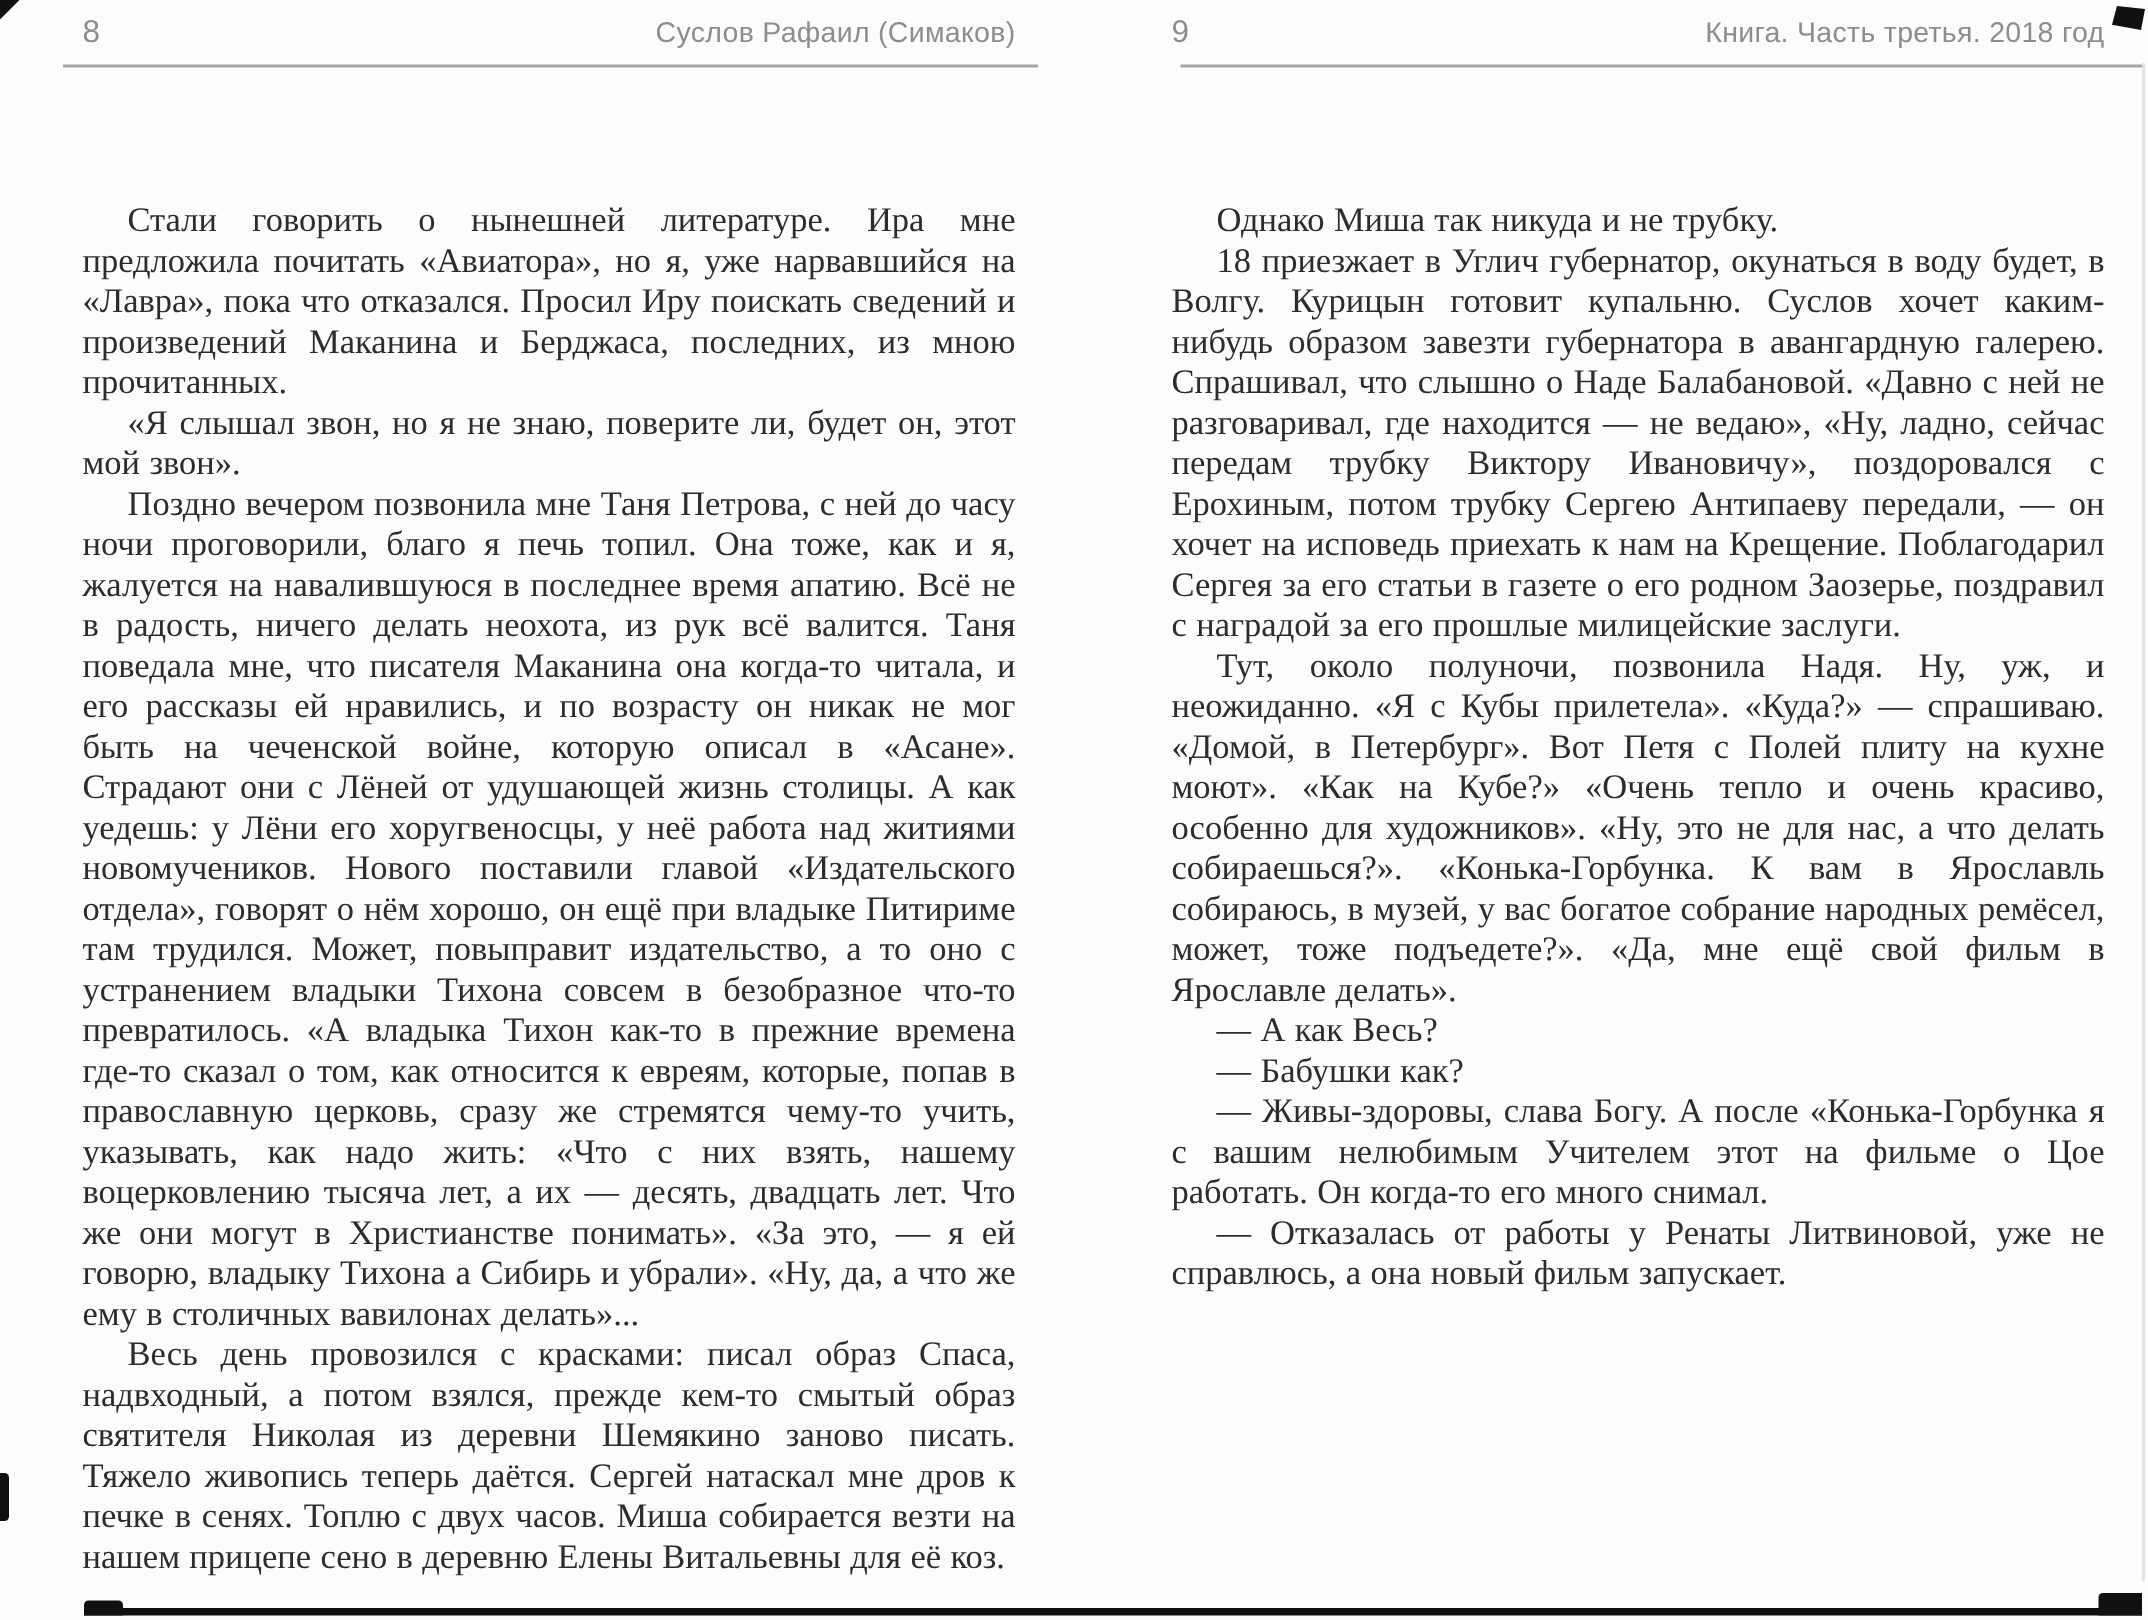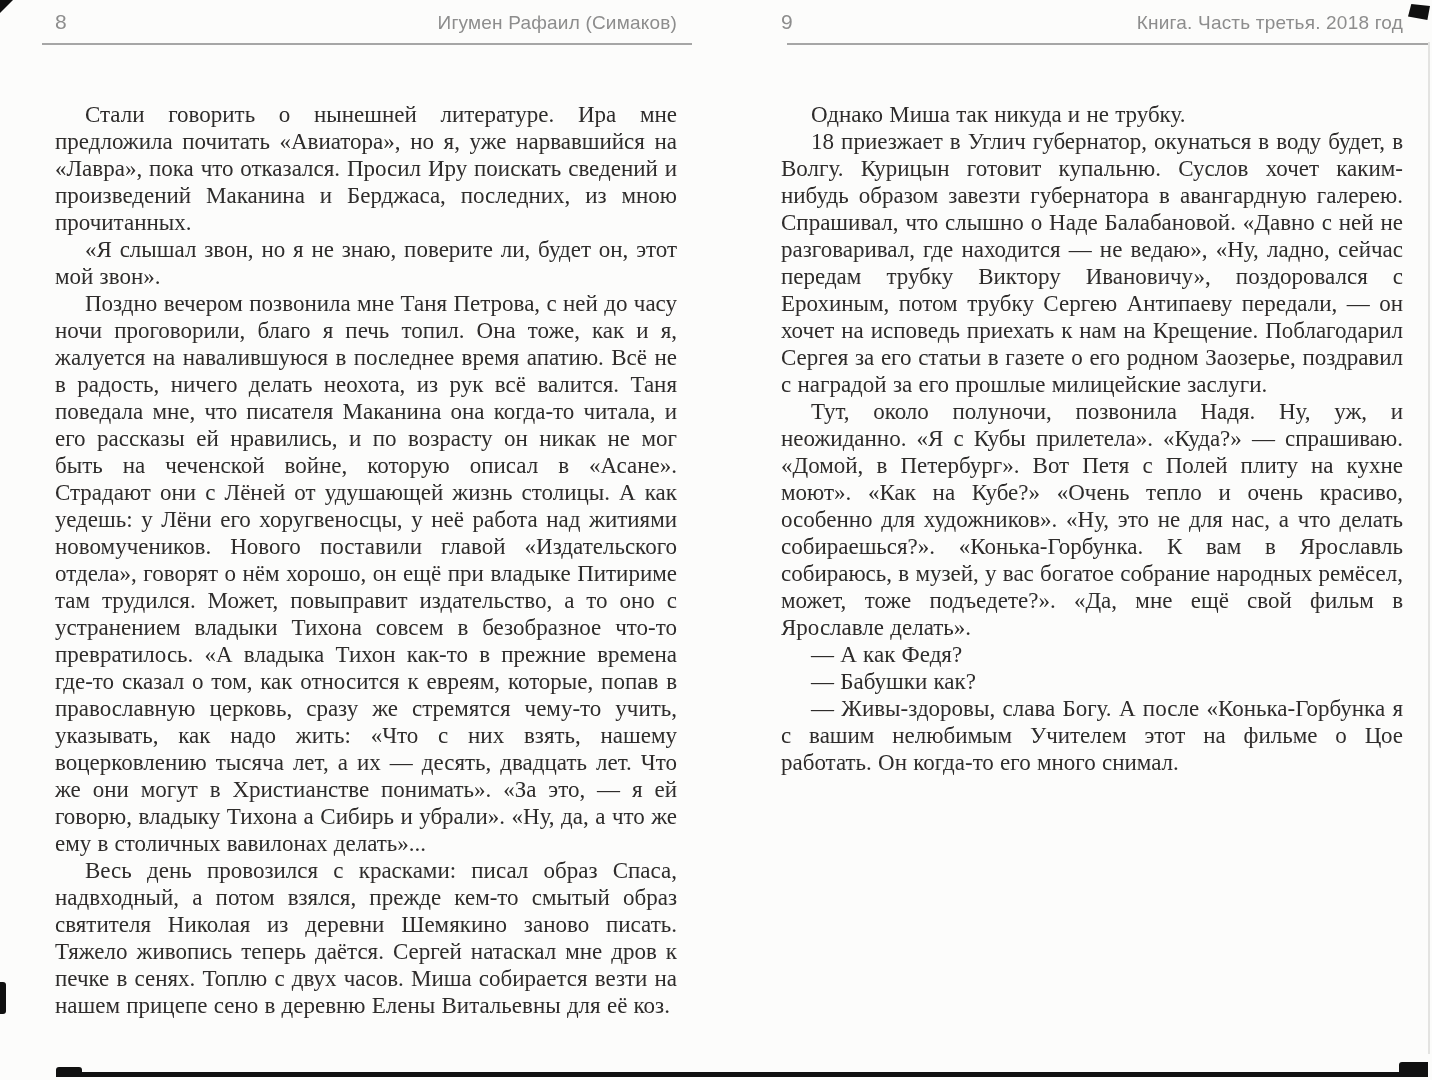--- a/index.html
+++ b/index.html
@@ -35,21 +35,21 @@
 
   .header-rule {
     height: 0;
     border-bottom: 2px solid var(--rule, #a6a6a6);
     margin-top: 8px;
   }
   .rule-left  { margin-left: -13px; margin-right: -15px; }
   .rule-right { margin-left: 6px;  margin-right: -25px; }
 
   .page-body {
-    margin-top: 56px;
+    margin-top: 88px;
     font-size: 23px;
     line-height: 27px;
     text-align: justify;
     color: var(--body-text, #2e2c2b);
   }
   .page-body p {
     margin: 0;
     text-indent: 30px;
     hyphens: auto;
     -webkit-hyphens: auto;
@@ -88,44 +88,45 @@
     left: 1428px; top: 42px; width: 2px; height: 1012px;
     background: #e3e3e1;
   }
 </style>
 </head>
 <body style="background: rgb(252, 252, 251);">
 
 <div class="page page-left">
   <div class="page-header">
     <span class="page-num">8</span>
-    <span class="running-title">Игумен Рафаил (Симаков)</span>
+    <span class="running-title">Суслов Рафаил (Симаков)</span>
   </div>
   <div class="header-rule rule-left"></div>
   <div class="page-body">
     <p>Стали говорить о нынешней литературе. Ира мне предложила почитать «Авиатора», но я, уже нарвавшийся на «Лавра», пока что отказался. Просил Иру поискать сведений и произведений Маканина и Берджаса, последних, из мною прочитанных.</p>
     <p>«Я слышал звон, но я не знаю, поверите ли, будет он, этот мой звон».</p>
     <p>Поздно вечером позвонила мне Таня Петрова, с ней до часу ночи проговорили, благо я печь топил. Она тоже, как и я, жалуется на навалившуюся в последнее время апатию. Всё не в радость, ничего делать неохота, из рук всё валится. Таня поведала мне, что писателя Маканина она когда-то читала, и его рассказы ей нравились, и по возрасту он никак не мог быть на чеченской войне, которую описал в «Асане». Страдают они с Лёней от удушающей жизнь столицы. А как уедешь: у Лёни его хоругвеносцы, у неё работа над житиями новомучеников. Нового поставили главой «Издательского отдела», говорят о нём хорошо, он ещё при владыке Питириме там трудился. Может, повыправит издательство, а то оно с устранением владыки Тихона совсем в безобразное что-то превратилось. «А владыка Тихон как-то в прежние времена где-то сказал о том, как относится к евреям, которые, попав в православную церковь, сразу же стремятся чему-то учить, указывать, как надо жить: «Что с них взять, нашему воцерковлению тысяча лет, а их — десять, двадцать лет. Что же они могут в Христианстве понимать». «За это, — я ей говорю, владыку Тихона а Сибирь и убрали». «Ну, да, а что же ему в столичных вавилонах делать»...</p>
     <p>Весь день провозился с красками: писал образ Спаса, надвходный, а потом взялся, прежде кем-то смытый образ святителя Николая из деревни Шемякино заново писать. Тяжело живопись теперь даётся. Сергей натаскал мне дров к печке в сенях. Топлю с двух часов. Миша собирается везти на нашем прицепе сено в деревню Елены Витальевны для её коз.</p>
   </div>
 </div>
 
 <div class="page page-right">
   <div class="page-header">
     <span class="page-num">9</span>
     <span class="running-title">Книга. Часть третья. 2018 год</span>
   </div>
   <div class="header-rule rule-right"></div>
   <div class="page-body">
     <p>Однако Миша так никуда и не трубку.</p>
     <p>18 приезжает в Углич губернатор, окунаться в воду будет, в Волгу. Курицын готовит купальню. Суслов хочет каким-нибудь образом завезти губернатора в авангардную галерею. Спрашивал, что слышно о Наде Балабановой. «Давно с ней не разговаривал, где находится — не ведаю», «Ну, ладно, сейчас передам трубку Виктору Ивановичу», поздоровался с Ерохиным, потом трубку Сергею Антипаеву передали, — он хочет на исповедь приехать к нам на Крещение. Поблагодарил Сергея за его статьи в газете о его родном Заозерье, поздравил с наградой за его прошлые милицейские заслуги.</p>
     <p>Тут, около полуночи, позвонила Надя. Ну, уж, и неожиданно. «Я с Кубы прилетела». «Куда?» — спрашиваю. «Домой, в Петербург». Вот Петя с Полей плиту на кухне моют». «Как на Кубе?» «Очень тепло и очень красиво, особенно для художников». «Ну, это не для нас, а что делать собираешься?». «Конька-Горбунка. К вам в Ярославль собираюсь, в музей, у вас богатое собрание народных ремёсел, может, тоже подъедете?». «Да, мне ещё свой фильм в Ярославле делать».</p>
-    <p>— А как Федя?</p>
+    <p>— А как Весь?</p>
     <p>— Бабушки как?</p>
     <p>— Живы-здоровы, слава Богу. А после «Конька-Горбунка я с вашим нелюбимым Учителем этот на фильме о Цое работать. Он когда-то его много снимал.</p>
+    <p>— Отказалась от работы у Ренаты Литвиновой, уже не справлюсь, а она новый фильм запускает.</p>
   </div>
 </div>
 
 <div class="artifact art-top-left"></div>
 <div class="artifact art-top-right"></div>
 <div class="artifact art-left-edge"></div>
 <div class="artifact art-bottom-strip"></div>
 <div class="artifact art-bottom-left"></div>
 <div class="artifact art-bottom-right"></div>
 <div class="art-right-line" style="position:absolute;"></div>

